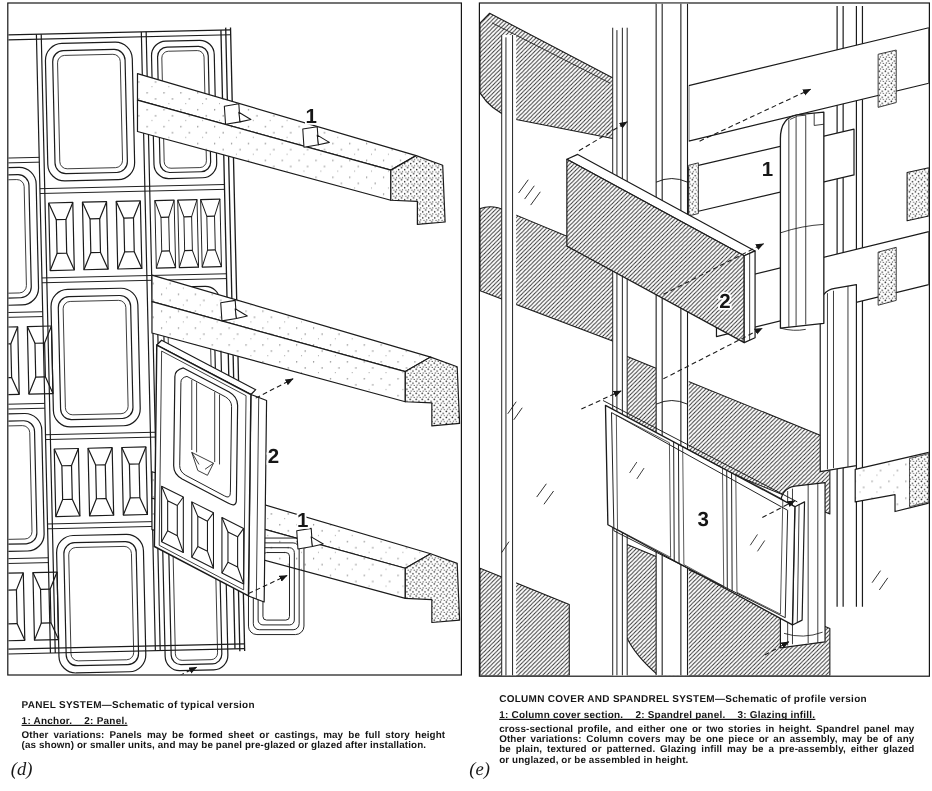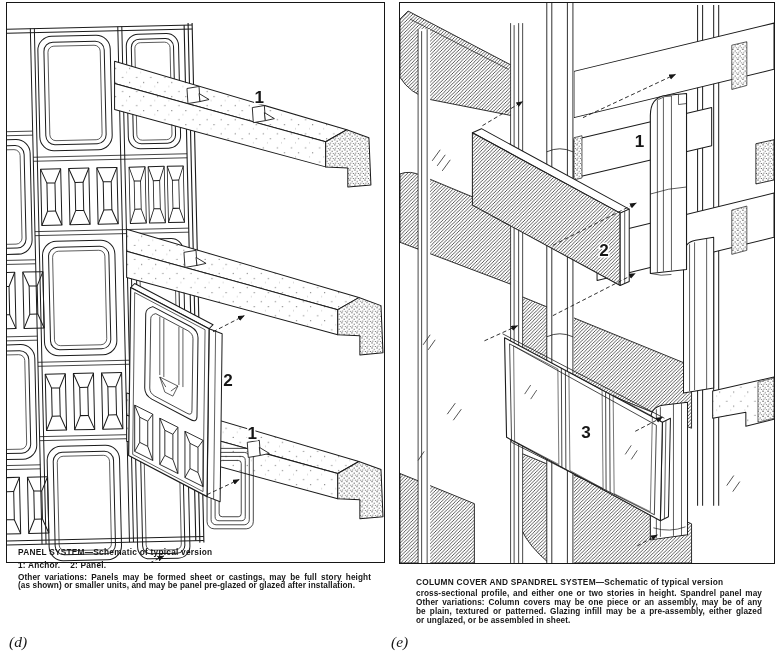--- a/index.html
+++ b/index.html
@@ -3,24 +3,24 @@
 <meta charset="utf-8">
 <style>
   html,body{margin:0;padding:0;background:#fff;}
   .page{position:relative;width:777px;height:659px;background:#fff;overflow:hidden;
         font-family:"Liberation Sans",sans-serif;color:#161616;}
   .fig{position:absolute;border:1.6px solid #161616;background:#fff;box-sizing:border-box;}
   #figD{left:6px;top:2px;width:379px;height:561px;}
   #figE{left:399px;top:2px;width:376px;height:562px;}
   .fig svg{display:block;width:100%;height:100%;}
   .cap{position:absolute;}
-  #capD{left:18px;top:547px;width:353px;}
+  #capD{left:18px;top:582px;width:353px;}
   #capE{left:416px;top:577px;width:346px;}
   .cap-title{font-size:8.3px;font-weight:bold;letter-spacing:.25px;white-space:pre;}
-  .cap-legend{font-size:8.3px;font-weight:bold;letter-spacing:.2px;white-space:pre;margin-top:3.4px;}
+  .cap-legend{font-size:8.3px;font-weight:bold;letter-spacing:.2px;white-space:pre;margin-top:3.4px;text-decoration:underline;}
   .cap-par{margin-top:3.2px;}
   .cap-par div{font-size:8.2px;font-weight:bold;letter-spacing:.1px;line-height:8.9px;}
   .jl{text-align:justify;text-align-last:justify;}
   .figletter{position:absolute;font-family:"Liberation Serif",serif;font-style:italic;
              font-size:15.5px;color:#161616;}
   #letD{left:9px;top:633px;}
   #letE{left:391px;top:633px;}
   .co{font-family:"Liberation Sans",sans-serif;font-weight:bold;font-size:17px;
       fill:#161616;stroke:#ffffff;stroke-width:3px;paint-order:stroke;}
 </style>
@@ -309,25 +309,26 @@
   <div class="cap" id="capD">
     <div class="cap-title">PANEL SYSTEM—Schematic of typical version</div>
     <div class="cap-legend">1: Anchor.    2: Panel.</div>
     <div class="cap-par">
       <div class="jl">Other variations: Panels may be formed sheet or castings, may be full story height</div>
       <div>(as shown) or smaller units, and may be panel pre-glazed or glazed after installation.</div>
     </div>
   </div>
 
   <div class="cap" id="capE">
-    <div class="cap-title">COLUMN COVER AND SPANDREL SYSTEM—Schematic of typical version</div>
+    <div class="cap-title">COLUMN COVER AND SPANDREL SYSTEM—Schematic of profile version</div>
+    <div class="cap-legend">1: Column cover section.    2: Spandrel panel.    3: Glazing infill.</div>
     <div class="cap-par">
       <div class="jl">cross-sectional profile, and either one or two stories in height. Spandrel panel may</div>
       <div class="jl">Other variations: Column covers may be one piece or an assembly, may be of any</div>
       <div class="jl">be plain, textured or patterned. Glazing infill may be a pre-assembly, either glazed</div>
-      <div>or unglazed, or be assembled in sheet.</div>
+      <div>or unglazed, or be assembled in height.</div>
     </div>
   </div>
 
   <div class="figletter" id="letD">(d)</div>
   <div class="figletter" id="letE">(e)</div>
 
 </div>
 
 </body></html>

